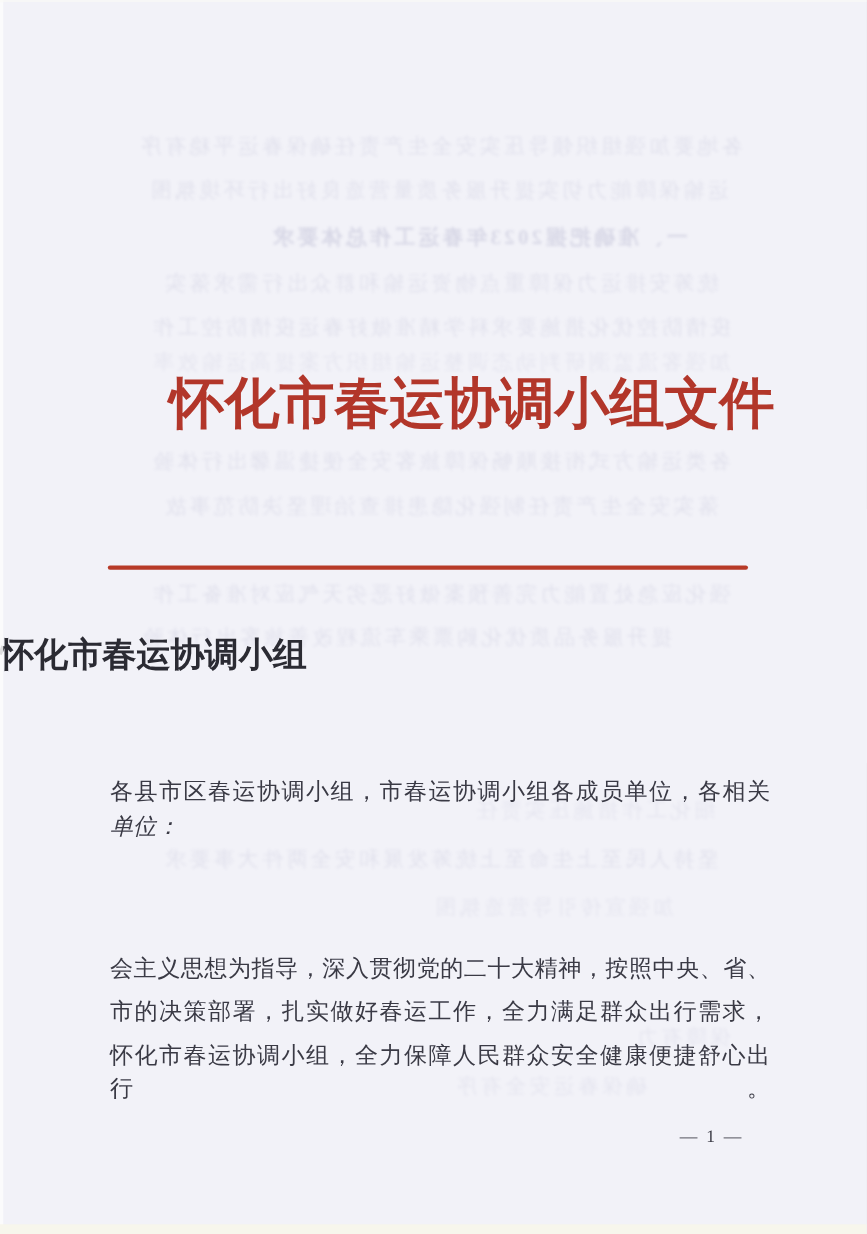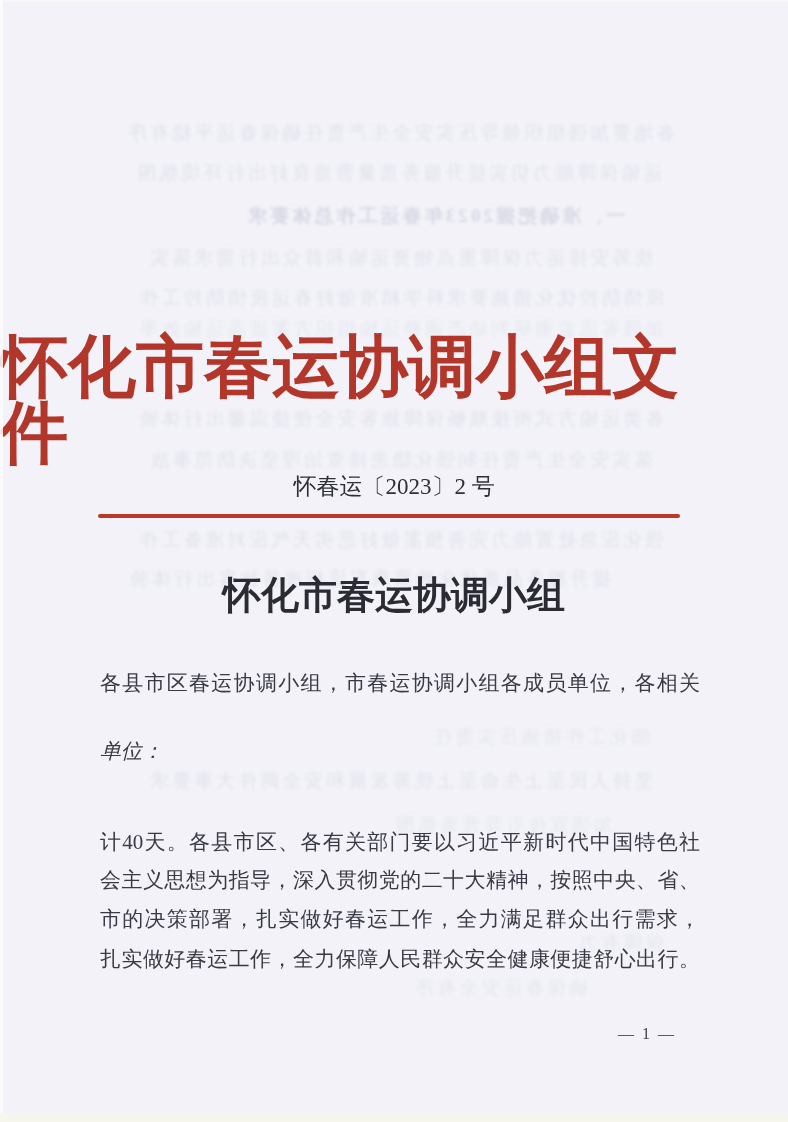--- a/index.html
+++ b/index.html
@@ -30,40 +30,39 @@
     transform:scaleX(-1);
     text-align:center;
     letter-spacing:3px;
     pointer-events:none;
   }
   .bleed.strong{opacity:.20;font-weight:bold;}
   .bleed.soft{opacity:.09;}
 
   .red-title{
     position:absolute;top:334px;left:0;width:704px;
-    text-align:left;
-    font-size:68px;line-height:66px;font-weight:bold;
+    text-align:right;
+    font-size:50px;line-height:66px;font-weight:bold;
     color:var(--red,#b2362a);
     letter-spacing:0px;
   }
   .doc-number{
     position:absolute;top:473px;left:0;width:788px;
     text-align:center;
     font-size:23px;line-height:28px;
     color:#2f2f38;
   }
   .red-rule{
     position:absolute;top:514px;left:98px;width:582px;height:4px;
     background:var(--rule,#b73a28);
     border-radius:2px;
   }
   .notice-title{
     position:absolute;left:0;width:788px;
-    text-align:center;
-    font-size:38px;line-height:36px;font-weight:bold;
+    font-size:31px;line-height:36px;font-weight:bold;
     color:#2b2b33;
   }
   .nt1{top:577px;}
   .nt2{top:615px;}
 
   .body-line{
     position:absolute;left:100px;width:600px;
     font-size:21px;line-height:30px;
     color:#3a3a45;
     text-align:justify;
@@ -96,32 +95,30 @@
   <div class="bleed" style="top:527px;left:96px;width:608px;">强化应急处置能力完善预案做好恶劣天气应对准备工作</div>
   <div class="bleed" style="top:566px;left:96px;width:545px;">提升服务品质优化购票乘车流程改善旅客出行体验</div>
   <div class="bleed soft" style="top:724px;left:380px;width:320px;">细化工作措施压实责任</div>
   <div class="bleed" style="top:768px;left:96px;width:608px;">坚持人民至上生命至上统筹发展和安全两件大事要求</div>
   <div class="bleed soft" style="top:812px;left:300px;width:405px;">加强宣传引导营造氛围</div>
   <div class="bleed soft" style="top:930px;left:540px;width:160px;">保障有力</div>
   <div class="bleed soft" style="top:975px;left:350px;width:300px;">确保春运安全有序</div>
 
   <div class="red-title">怀化市春运协调小组文件</div>
 
-  <div class="doc-number">怀春运〔2023〕2 号</div>
 
   <div class="red-rule"></div>
 
   <div class="notice-title nt1">怀化市春运协调小组</div>
 
-  <div class="body-line" style="top:668px;">各县市区春运协调小组，市春运协调小组各成员单位，各相关</div>
+  <div class="body-line" style="top:704px;">各县市区春运协调小组，市春运协调小组各成员单位，各相关</div>
   <div class="body-line left-align" style="top:736px;">单位：</div>
-  <div class="body-line" style="top:827px;">计40天。各县市区、各有关部门要以习近平新时代中国特色社</div>
   <div class="body-line" style="top:865px;">会主义思想为指导，深入贯彻党的二十大精神，按照中央、省、</div>
   <div class="body-line" style="top:904px;">市的决策部署，扎实做好春运工作，全力满足群众出行需求，</div>
-  <div class="body-line" style="top:944px;">扎实做好春运工作，全力保障人民群众安全健康便捷舒心出行。</div>
+  <div class="body-line" style="top:944px;">怀化市春运协调小组，全力保障人民群众安全健康便捷舒心出行。</div>
 
   <div class="page-number">— 1 —</div>
 
   <div class="edge-left"></div>
   <div class="edge-bottom"></div>
   <div class="edge-top"></div>
 
 </div>
 
 </body></html>

